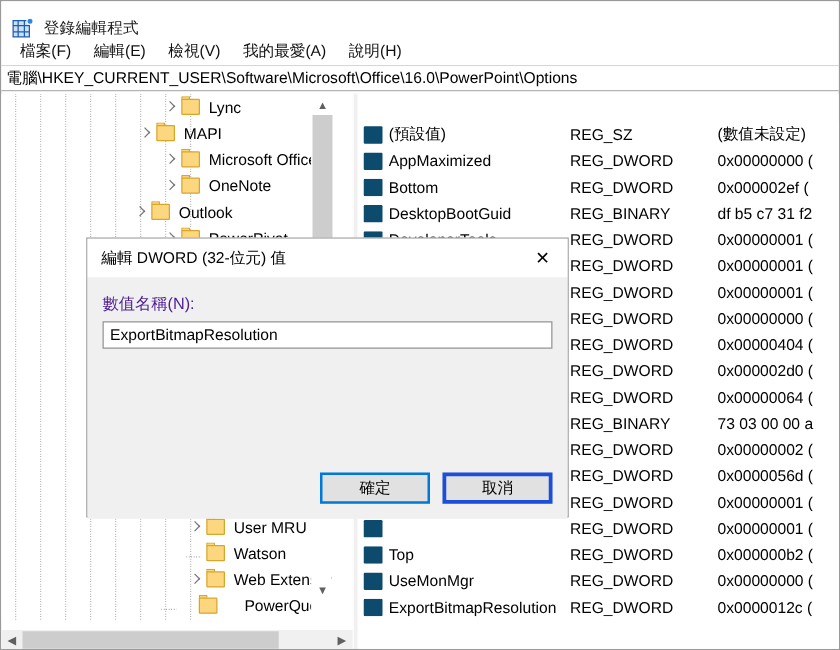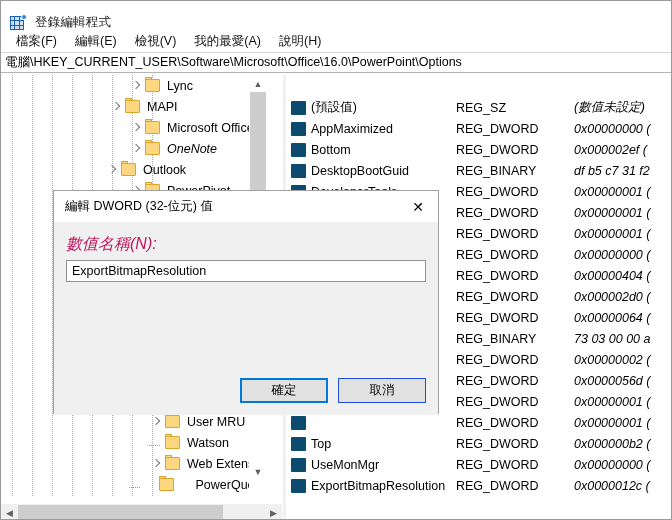--- a/index.html
+++ b/index.html
@@ -272,21 +272,21 @@
     white-space: nowrap;
   }
   .cell {
     display: flex;
     align-items: center;
     overflow: hidden;
     white-space: nowrap;
   }
   .cell-name { width: 162px; padding-left: 4px; }
   .cell-type { width: 118px; padding-left: 7px; }
-  .cell-data { flex: 1; padding-left: 7px; font-style: italic; }
+  .cell-data { flex: 1; padding-left: 7px; }
 
   .reg-icon {
     width: 15px; height: 14px;
     flex: 0 0 auto;
     margin-right: 5px;
     position: relative;
     background: #ffffff;
     border: 7px solid #0c4a6e;
     border-radius: 1px;
     overflow: hidden;
@@ -313,21 +313,21 @@
     font-size: 8px;
     line-height: 11px;
     font-weight: bold;
     color: #c0392b;
     font-family: "Liberation Sans", sans-serif;
   }
 
   
   .dialog {
     position: absolute;
-    left: 52px; top: 189px;
+    left: 68px; top: 189px;
     width: 386px;
     height: 224px;
     background: #f0f0f0;
     border: 1px solid #a0a0a0;
     box-shadow: 0 0 0 0 rgba(0,0,0,0);
     z-index: 50;
   }
   .dlg-title {
     height: 31px;
     background: #ffffff;
@@ -348,24 +348,23 @@
     color: #000000;
     cursor: default;
   }
   .dlg-body {
     position: relative;
     height: 193px;
     background: #f0f0f0;
     padding: 12px 12px 0 12px;
   }
   .dlg-label {
-    font-size: 16px;
-    color: #be185d;
+    font-size: 13px;
+    color: #4c1d95;
     margin-bottom: 5px;
-    font-style: italic;
   }
   .dlg-input {
     width: 100%;
     height: 22px;
     background: #ffffff;
     border: 1px solid #919191;
     padding: 0 5px;
     font-size: 12.5px;
     font-family: "Liberation Sans", sans-serif;
     color: #000000;
@@ -431,21 +430,21 @@
   .dlg-buttons {
     position: absolute;
     right: 12px; bottom: 12px;
     display: flex;
     gap: 10px;
   }
   .btn {
     width: 88px;
     height: 25px;
     background: #e1e1e1;
-    border: 1px solid #1d4ed8;
+    border: 3px solid #1d4ed8;
     font-size: 12.5px;
     color: #000000;
     display: flex;
     align-items: center;
     justify-content: center;
     font-family: "Liberation Sans", sans-serif;
     cursor: default;
   }
   .btn.default {
     border: 2px solid #0078d7;
@@ -517,21 +516,21 @@
             <span class="tree-label">MAPI</span>
           </div>
           <div class="tree-row" style="padding-left: 128px;">
             <span class="expander has"></span>
             <span class="folder">
               <span class="tab"></span>
               <span class="back"></span>
             </span>
             <span class="tree-label">Microsoft Office Help V</span>
           </div>
-          <div class="tree-row" style="padding-left: 128px; font-style: italic;">
+          <div class="tree-row" style="padding-left: 128px;">
             <span class="expander has"></span>
             <span class="folder">
               <span class="tab"></span>
               <span class="back"></span>
             </span>
             <span class="tree-label">OneNote</span>
           </div>
           <div class="tree-row" style="padding-left: 104px;">
             <span class="expander has"></span>
             <span class="folder">

